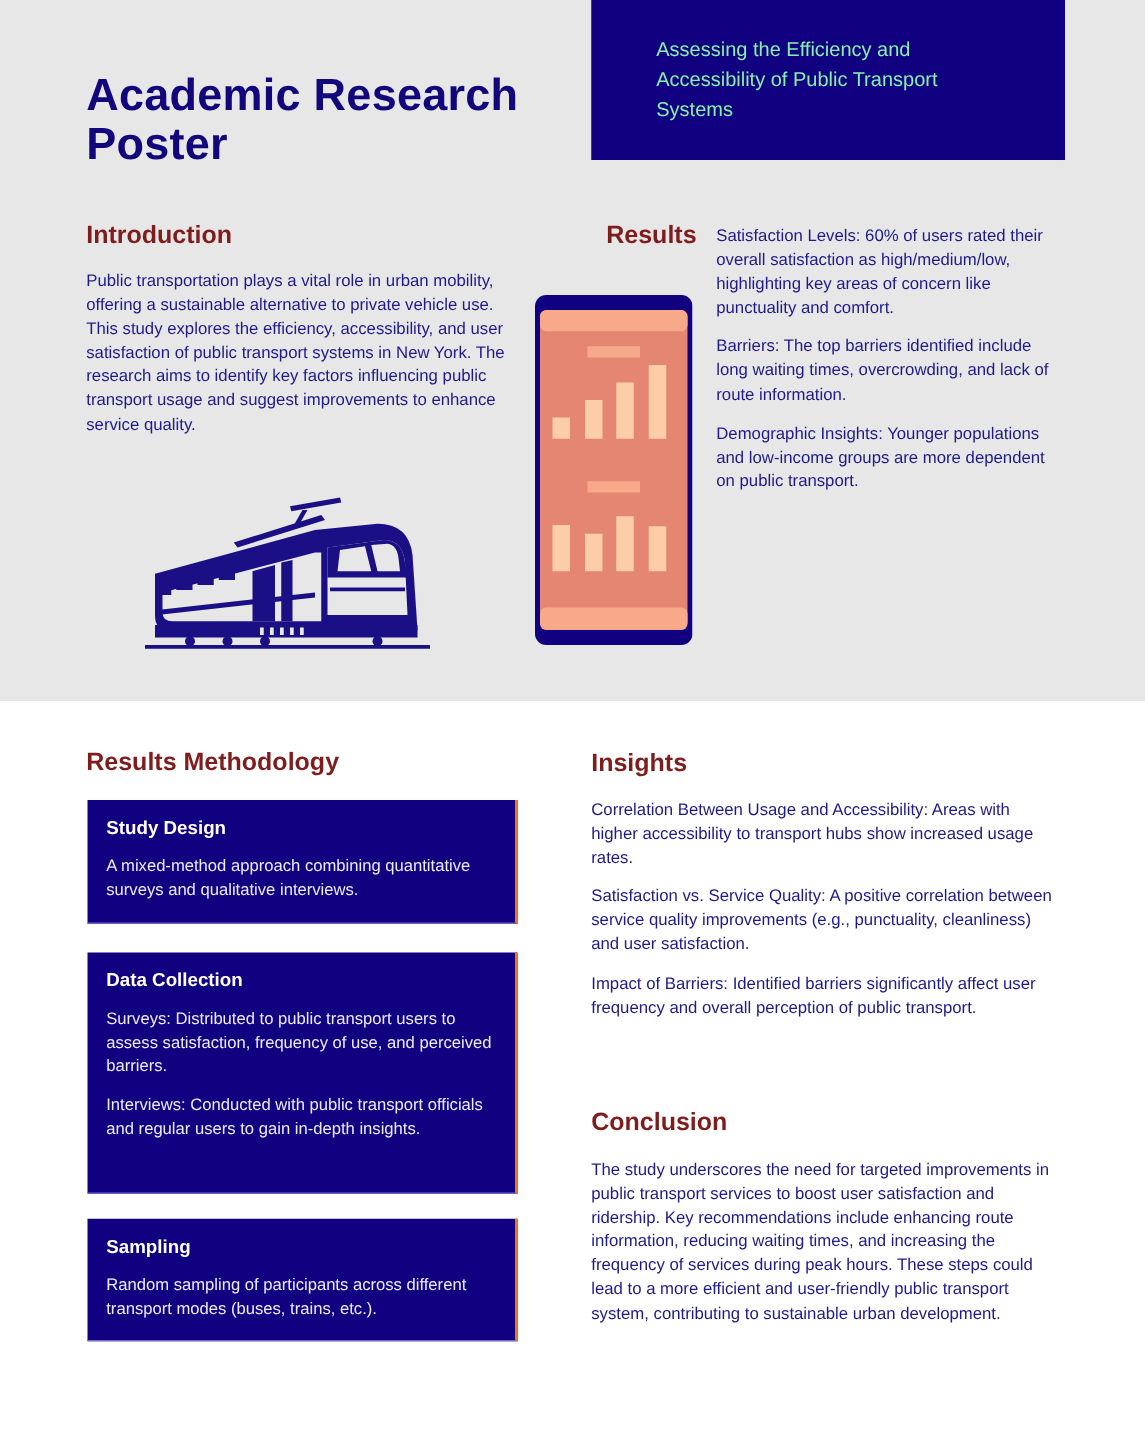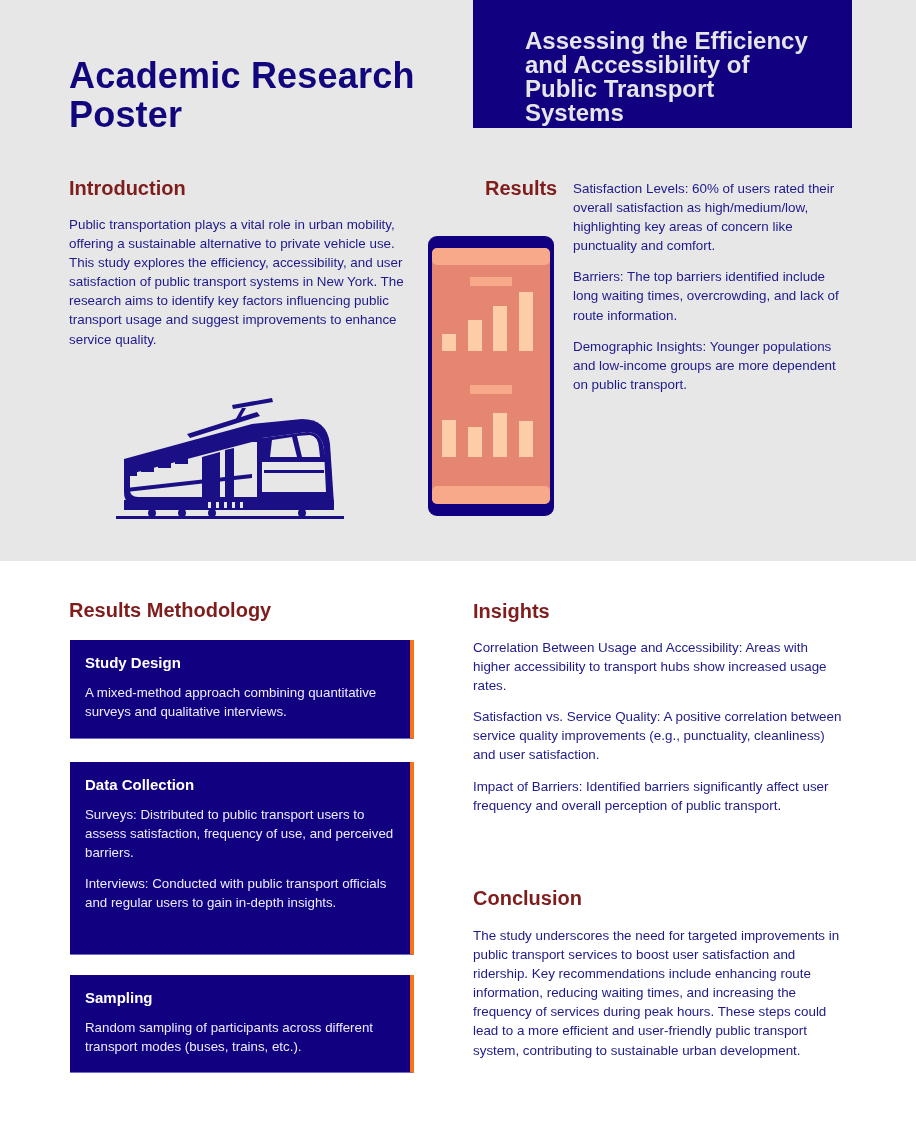--- a/index.html
+++ b/index.html
@@ -10,40 +10,40 @@
   .bottom { position: absolute; left: 0; top: 561px; width: 916px; height: 584px; background: #ffffff; }
 
   .poster-title {
     position: absolute; left: 69px; top: 56px; width: 380px;
     font-size: 36px; line-height: 39px; font-weight: 700; color: #12067d; letter-spacing: 0.2px;
   }
   .title-box {
     position: absolute; left: 473px; top: 0; width: 379px; height: 128px;
     background: #11007f; padding: 29px 40px 0 52px;
   }
-  .title-box h1 { font-size: 24px; line-height: 24px; font-weight: 700; color: #e5e5e5; }
+  .title-box h1 { font-size: 16px; line-height: 24px; font-weight: 400; color: #86efac; }
 
   .h2 { position: absolute; font-size: 20px; font-weight: 700; color: #7f1d1d; line-height: 24px; }
   .body-text { position: absolute; font-size: 13.4px; line-height: 19.1px; color: #1e1a8a; }
   .para + .para { margin-top: 12px; }
 
   .intro-h { left: 69px; top: 176px; }
   .intro-text { left: 69px; top: 215px; width: 350px; }
 
   .train { position: absolute; left: 112px; top: 392px; width: 236px; height: 130px; }
 
   .results-h { left: 473px; top: 176px; margin-left: 12px; }
   .results-text { left: 573px; top: 179px; width: 275px; }
 
   .phone { position: absolute; left: 428px; top: 236px; width: 126px; height: 280px; }
 
   .method-h { left: 69px; top: 598px; }
   .card {
     position: absolute; left: 70px; width: 344px; background: #11007f;
-    padding: 13px 14px 0 15px; border-right: 4px solid #f97316; border-bottom: 1px solid #6f6bd0;
+    padding: 13px 14px 0 15px; border-right: 2px solid #f97316; border-bottom: 1px solid #6f6bd0;
   }
   .card h3 { font-size: 15px; font-weight: 700; color: #ffffff; line-height: 20px; margin-bottom: 10px; }
   .card .ctext { font-size: 13.3px; line-height: 19.1px; color: #ecebff; }
   .card-1 { top: 640px; height: 99px; }
   .card-2 { top: 762px; height: 193px; }
   .card-3 { top: 975px; height: 98px; }
 
   .analysis-h { left: 473px; top: 599px; }
   .analysis-text { left: 473px; top: 638px; width: 370px; }
 

